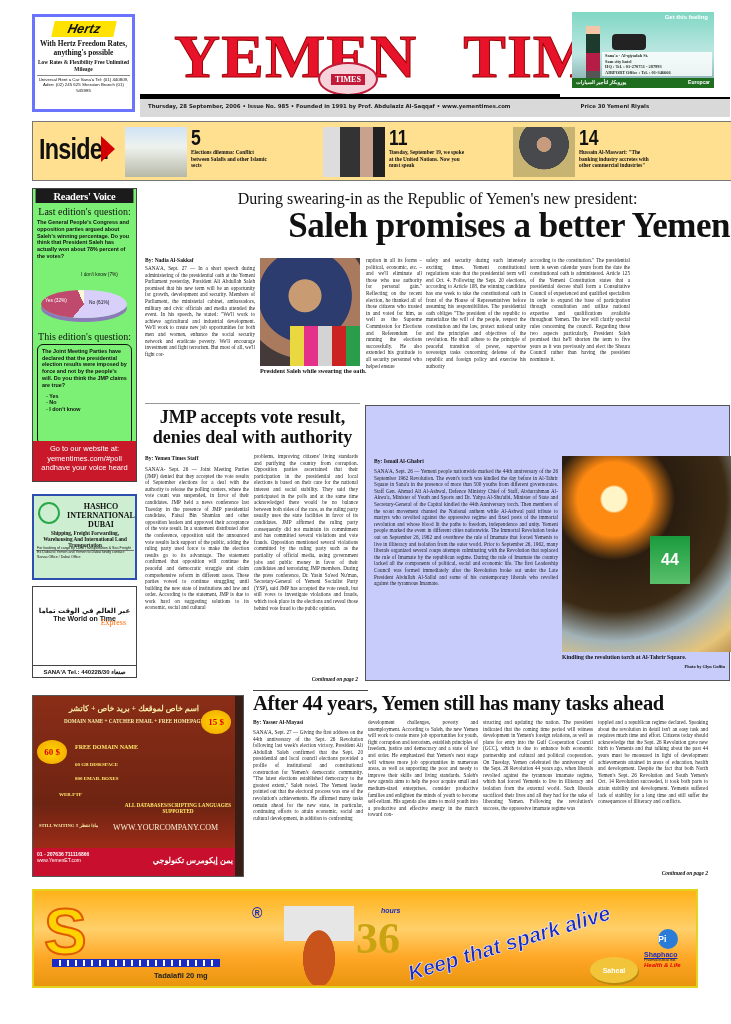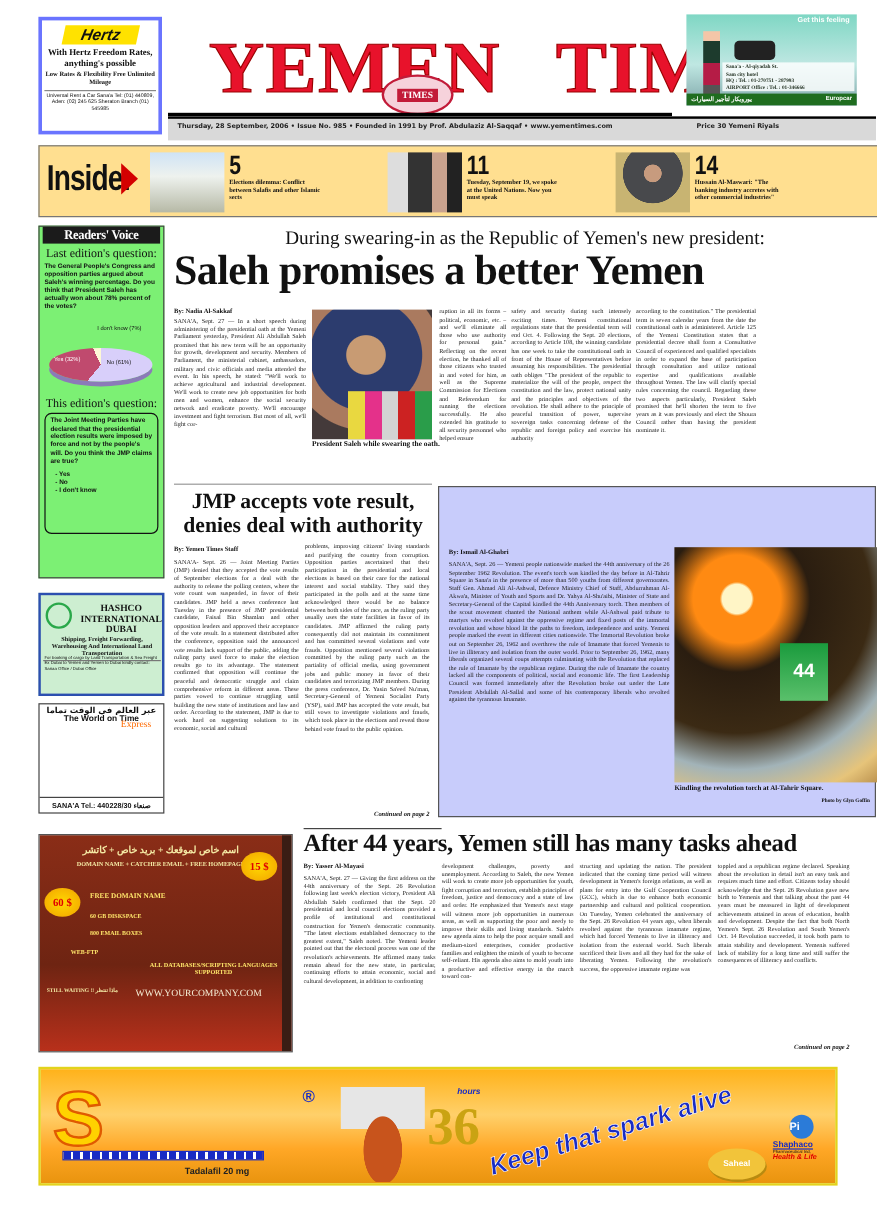--- a/index.html
+++ b/index.html
@@ -47,37 +47,37 @@
 #rv .q2{margin:2px 4px;border:1px solid #111;border-radius:6px;padding:3px 4px;font:bold 5.4px "Liberation Sans",sans-serif;line-height:6.8px;height:101px}
 #rv .go{position:absolute;left:0;bottom:0;width:100%;height:40px;background:#c8182a;color:#fff;text-align:center;font:7.5px "Liberation Sans",sans-serif;line-height:9.5px;padding-top:3px}
 
 #hashco{left:32px;top:494px;width:105px;height:86px;background:#cdeed1;border:2px solid #2c4fb0}
 #hashco .lg{position:absolute;left:4px;top:6px;width:22px;height:22px;border-radius:50%;border:2px solid #2aa84a}
 #hashco .name{position:absolute;left:32px;top:6px;width:70px;text-align:center;font:bold 8px "Liberation Serif",serif;line-height:9px}
 #hashco .tag{position:absolute;left:2px;top:34px;width:98px;text-align:center;font:bold 5.2px "Liberation Serif",serif;line-height:6px;border-bottom:1px solid #777;padding-bottom:2px}
 #hashco .small{position:absolute;left:3px;top:50px;width:98px;font:3.6px "Liberation Sans",sans-serif;line-height:4.4px}
 
 #fedex{left:32px;top:586px;width:105px;height:92px;border:1px solid #444;background:#fff;text-align:center}
-#fedex .ar{font:bold 7px "DejaVu Sans",sans-serif;margin-top:1px}
+#fedex .ar{font:bold 7px "DejaVu Sans",sans-serif;margin-top:20px}
 #fedex .en{font:bold 7px "Liberation Sans",sans-serif}
 #fedex .logo{font:bold 26px "Liberation Sans",sans-serif;letter-spacing:-2px;margin-top:2px}
 #fedex .logo .f{color:#3b25a0}
 #fedex .logo .e{color:#ff6a00}
 #fedex .ex{font:8px "Liberation Serif",serif;color:#ff6a00;margin-top:-4px;text-align:right;padding-right:10px}
 #fedex .tel{position:absolute;bottom:0;left:0;width:100%;border-top:1px solid #444;font:bold 6px "Liberation Sans",sans-serif;padding:2px}
 
 #yet{left:32px;top:695px;width:212px;height:182px;background:linear-gradient(#8a2d17,#6e2412 60%,#b8301b);overflow:hidden;border:1px solid #555}
 #yet .row{position:absolute;left:6px;width:190px;color:#f4e9a4;font:bold 6px "Liberation Serif",serif;white-space:nowrap}
 #yet .badge{position:absolute;width:30px;height:24px;border-radius:50%;background:radial-gradient(#ffd800,#f2a100);color:#e00000;font:bold 9px "Liberation Serif",serif;display:flex;align-items:center;justify-content:center}
 #yet .url{position:absolute;left:80px;top:127px;color:#f7f0d8;font:8px "Liberation Serif",serif}
 #yet .foot{position:absolute;left:0;bottom:0;width:100%;height:28px;background:#c8102e;color:#fff;font:bold 5px "Liberation Sans",sans-serif;padding:3px 4px}
 #yet .side{position:absolute;right:0;top:0;width:8px;height:100%;background:#3a1d14}
 
 #kicker{left:145px;top:190px;width:585px;text-align:center;font:16px "Liberation Serif",serif}
-#hl1{left:145px;top:206px;width:585px;text-align:left;font:bold 35px "Liberation Serif",serif;letter-spacing:-.5px}
+#hl1{left:145px;top:206px;width:585px;text-align:right;font:bold 35px "Liberation Serif",serif;letter-spacing:-.5px}
 #photo1{left:260px;top:258px;width:100px;height:108px;background:radial-gradient(circle at 45% 35%,#c89b73 0 18%,#2c3c6e 19% 52%,#aa7a5f 53% 70%,#443a3a 71%)}
 #photo1 .mics{position:absolute;left:30px;top:68px;width:70px;height:40px;background:linear-gradient(90deg,#e9d840 0 20%,#e4318a 20% 40%,#d3d3d3 40% 60%,#cc2222 60% 80%,#2a9d4a 80%)}
 #cap1{left:260px;top:367px;width:110px;font:bold 6.2px "Liberation Serif",serif;white-space:nowrap}
 #rule2{left:145px;top:403px;width:215px;height:1px;background:#999}
 #hl2{left:145px;top:407px;width:215px;text-align:center;font:bold 18px "Liberation Serif",serif;line-height:20px}
 #box26{left:365px;top:405px;width:365px;height:276px;background:#c8ccfb;border:1px solid #555}
 #box26 .t{position:absolute;left:0;top:3px;width:100%;text-align:center;font:bold 19px "Liberation Serif",serif;line-height:20px}
 #torch{position:absolute;left:196px;top:50px;width:186px;height:196px;background:radial-gradient(circle at 28% 22%,#fff5c6 0 6%,#ff8a12 7% 18%,#2a1d10 30%,#3b2a14 55%,#a2b3b8 70%,#e6c47a 85%,#a77a3a)}
 #torch .banner{position:absolute;left:88px;top:80px;width:40px;height:48px;background:linear-gradient(#1a9b3d,#5ac06b);color:#fff;font:bold 16px "Liberation Sans",sans-serif;text-align:center;line-height:48px}
 #box26 .cap{position:absolute;left:196px;top:248px;width:165px;font:bold 5.8px "Liberation Serif",serif;white-space:nowrap}
@@ -175,20 +175,21 @@
   </div>
   <div class="sub">This edition's question:</div>
   <div class="q2">
     <div>The Joint Meeting Parties have declared that the presidential election results were imposed by force and not by the people's will. Do you think the JMP claims are true?</div>
     <div style="margin-top:4px;padding-left:4px">
       <div>- Yes</div>
       <div>- No</div>
       <div>- I don't know</div>
     </div>
   </div>
+  <div class="go">Go to our website at: yementimes.com/#poll andhave your voice heard</div>
 </div>
 
 <div id="hashco" class="abs">
   <div class="lg"></div>
   <div class="name">HASHCO INTERNATIONAL DUBAI</div>
   <div class="tag">Shipping, Freight Forwarding, Warehousing And International Land Transportation</div>
   <div class="small">For booking of cargo by Land Transportation &amp; Sea Freight Ex Dubai to Yemen and Yemen to Dubai kindly contact: Sanaa Office / Dubai Office</div>
 </div>
 
 <div id="fedex" class="abs">
@@ -203,20 +204,25 @@
   <div class="row" style="top:22px;text-align:center;font-size:5.2px">DOMAIN NAME + CATCHER EMAIL + FREE HOMEPAGE</div>
   <div class="badge" style="left:168px;top:14px">15 $</div>
   <div class="badge" style="left:4px;top:44px">60 $</div>
   <div class="row" style="top:48px;left:42px;color:#ffe66b">FREE DOMAIN NAME</div>
   <div class="row" style="top:66px;left:42px;color:#ffe66b;font-size:5px">60 GB DISKSPACE</div>
   <div class="row" style="top:80px;left:42px;color:#ffe66b;font-size:5px">800 EMAIL BOXES</div>
   <div class="row" style="top:96px;left:26px;color:#ffe66b;font-size:5px">WEB-FTP</div>
   <div class="row" style="top:106px;left:90px;width:110px;color:#ffe66b;font-size:5.2px;white-space:normal;text-align:center;line-height:6px">ALL DATABASES/SCRIPTING LANGUAGES SUPPORTED</div>
   <div class="row" style="top:127px;left:6px;width:60px;font-size:4.6px">STILL WAITING !!  ماذا تنتظر</div>
   <div class="url">WWW.YOURCOMPANY.COM</div>
+  <div class="foot">
+    <div>01 - 207636  711116866</div>
+    <div style="font-weight:normal">www.YemenET.com</div>
+    <div style="position:absolute;right:10px;top:8px;font-size:8px">يمن إيكومرس تكنولوجي</div>
+  </div>
   <div class="side"></div>
 </div>
 
 <div id="kicker" class="abs">During swearing-in as the Republic of Yemen's new president:</div>
 <div id="hl1" class="abs">Saleh promises a better Yemen</div>
 <div class="abs byline" style="left:145px;top:257px">By: Nadia Al-Sakkaf</div>
 <div class="abs col" style="left:145px;top:265px;width:110px;height:134px">SANA'A, Sept. 27 — In a short speech during administering of the presidential oath at the Yemeni Parliament yesterday, President Ali Abdullah Saleh promised that his new term will be an opportunity for growth, development and security. Members of Parliament, the ministerial cabinet, ambassadors, military and civic officials and media attended the event. In his speech, he stated: "We'll work to achieve agricultural and industrial development. We'll work to create new job opportunities for both men and women, enhance the social security network and eradicate poverty. We'll encourage investment and fight terrorism. But most of all, we'll fight cor-</div>
 <div id="photo1" class="abs">
     <div class="mics"></div>
   </div>

